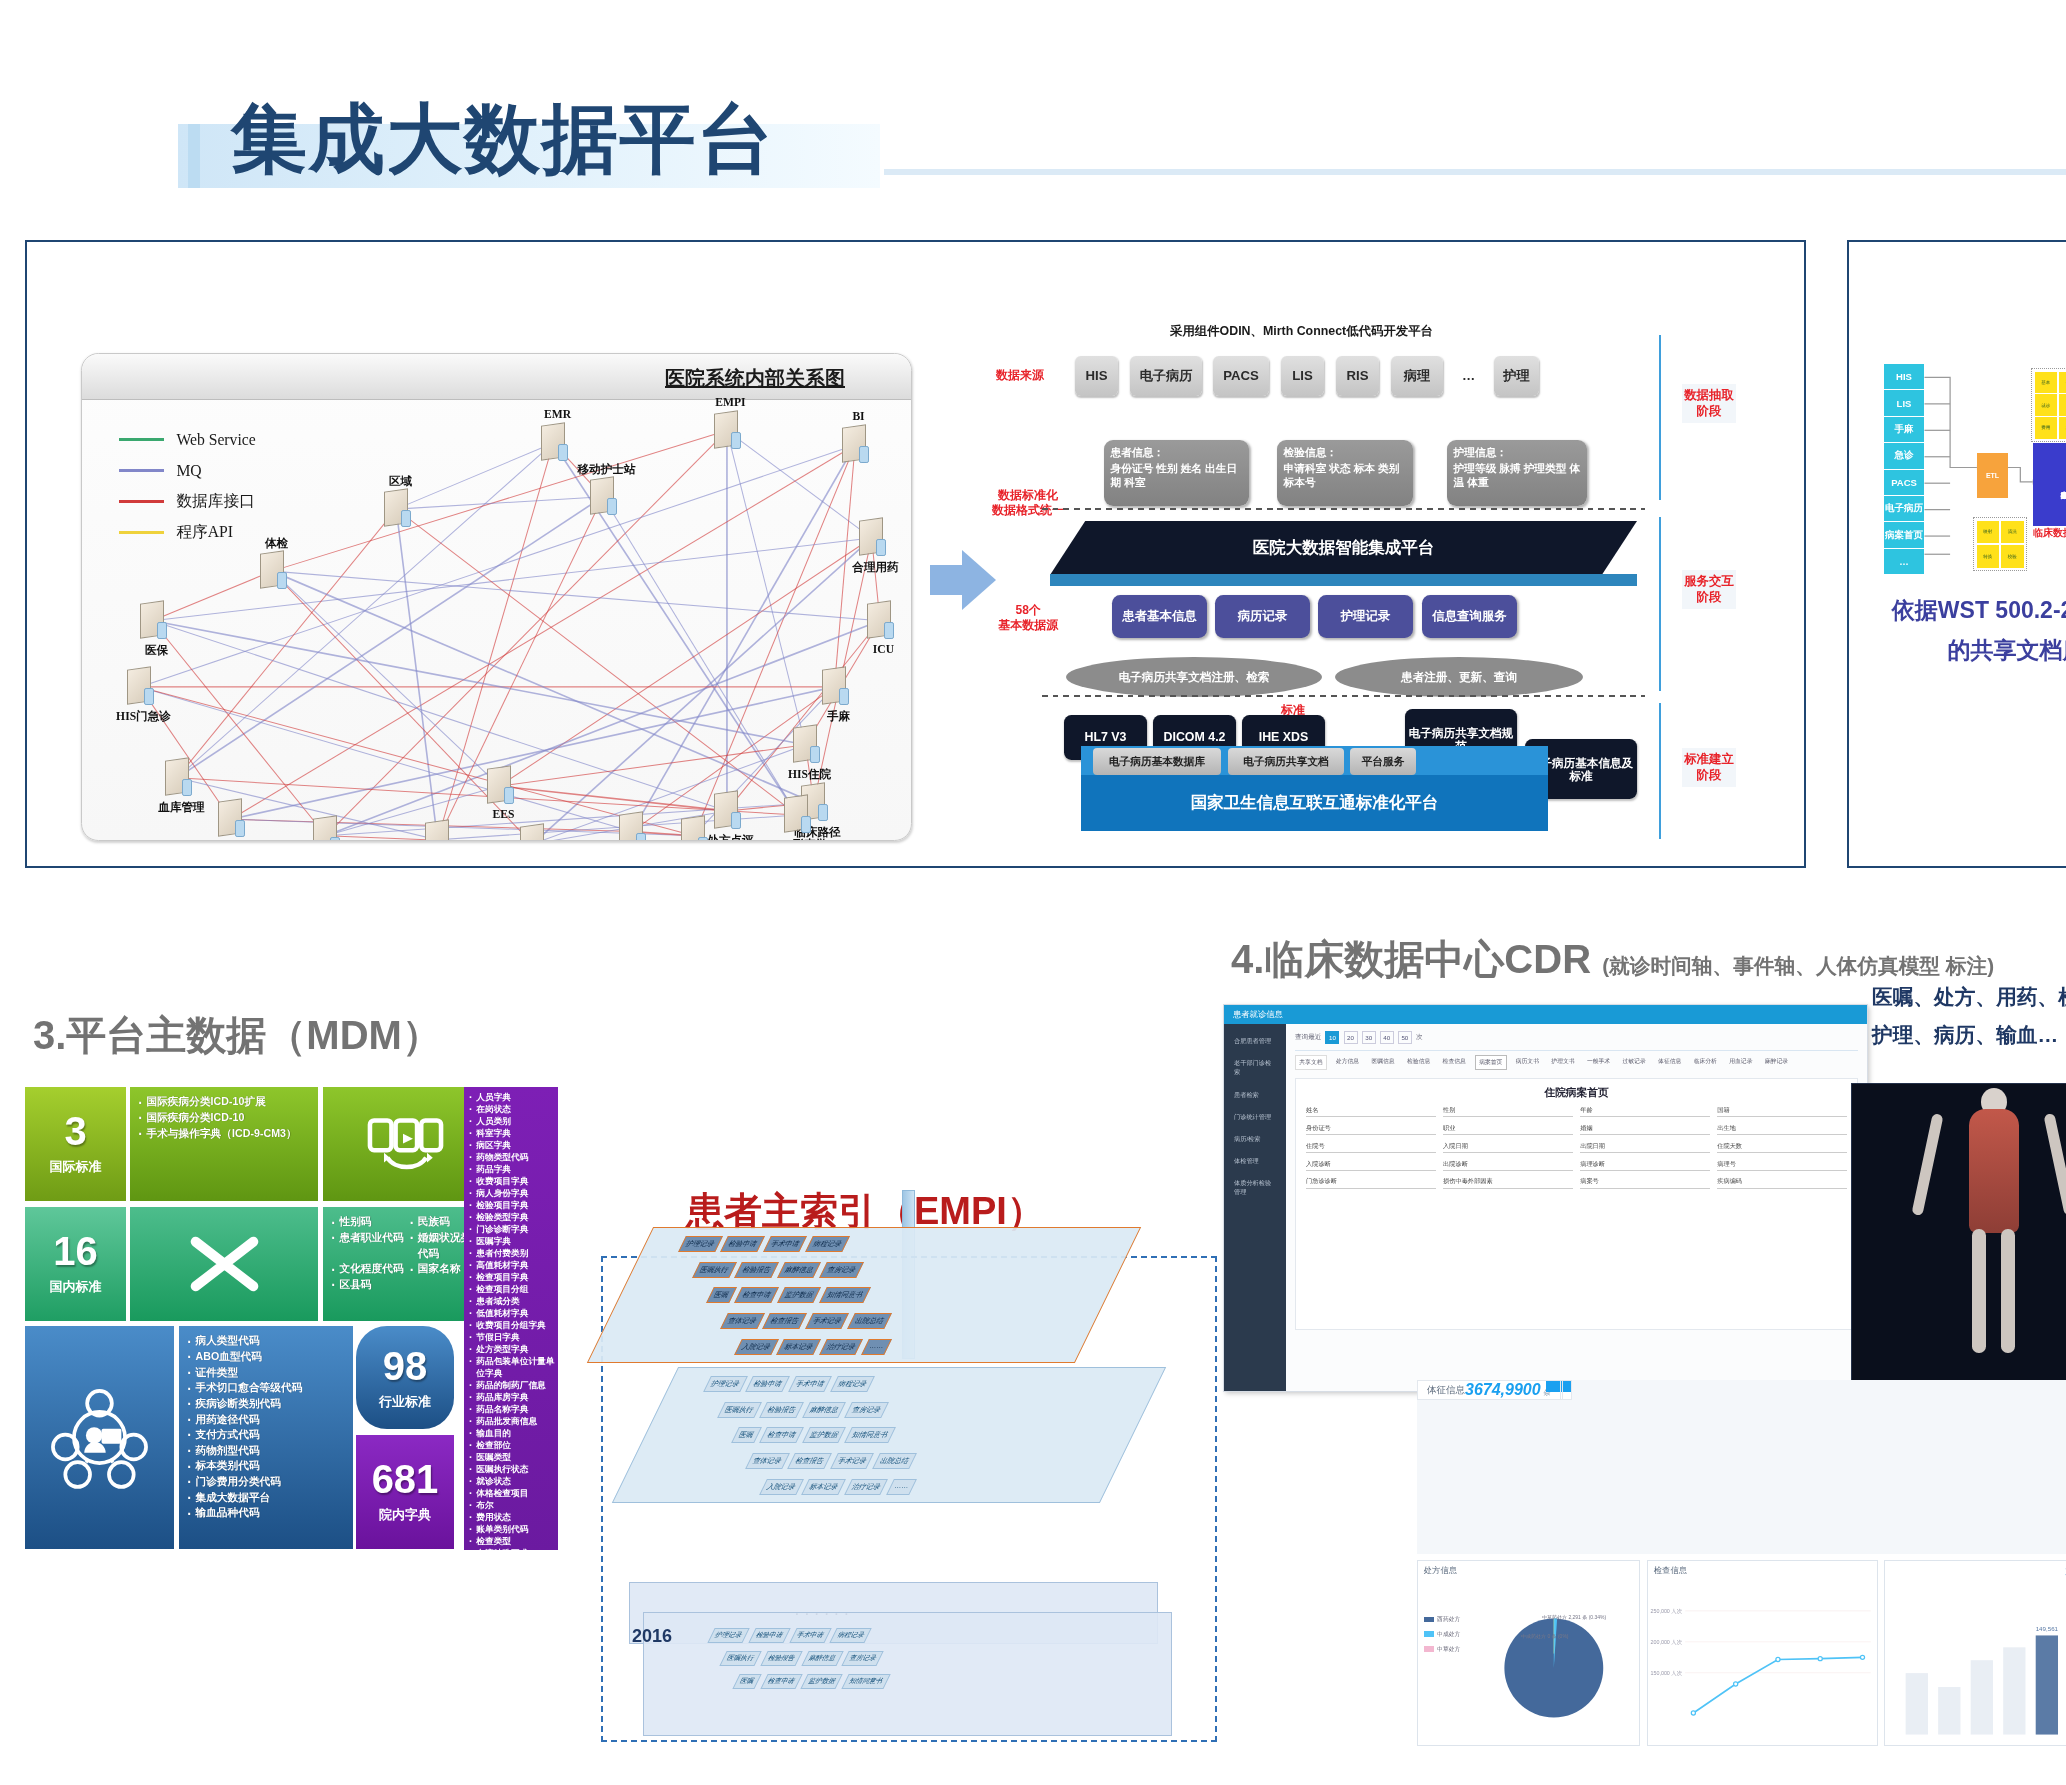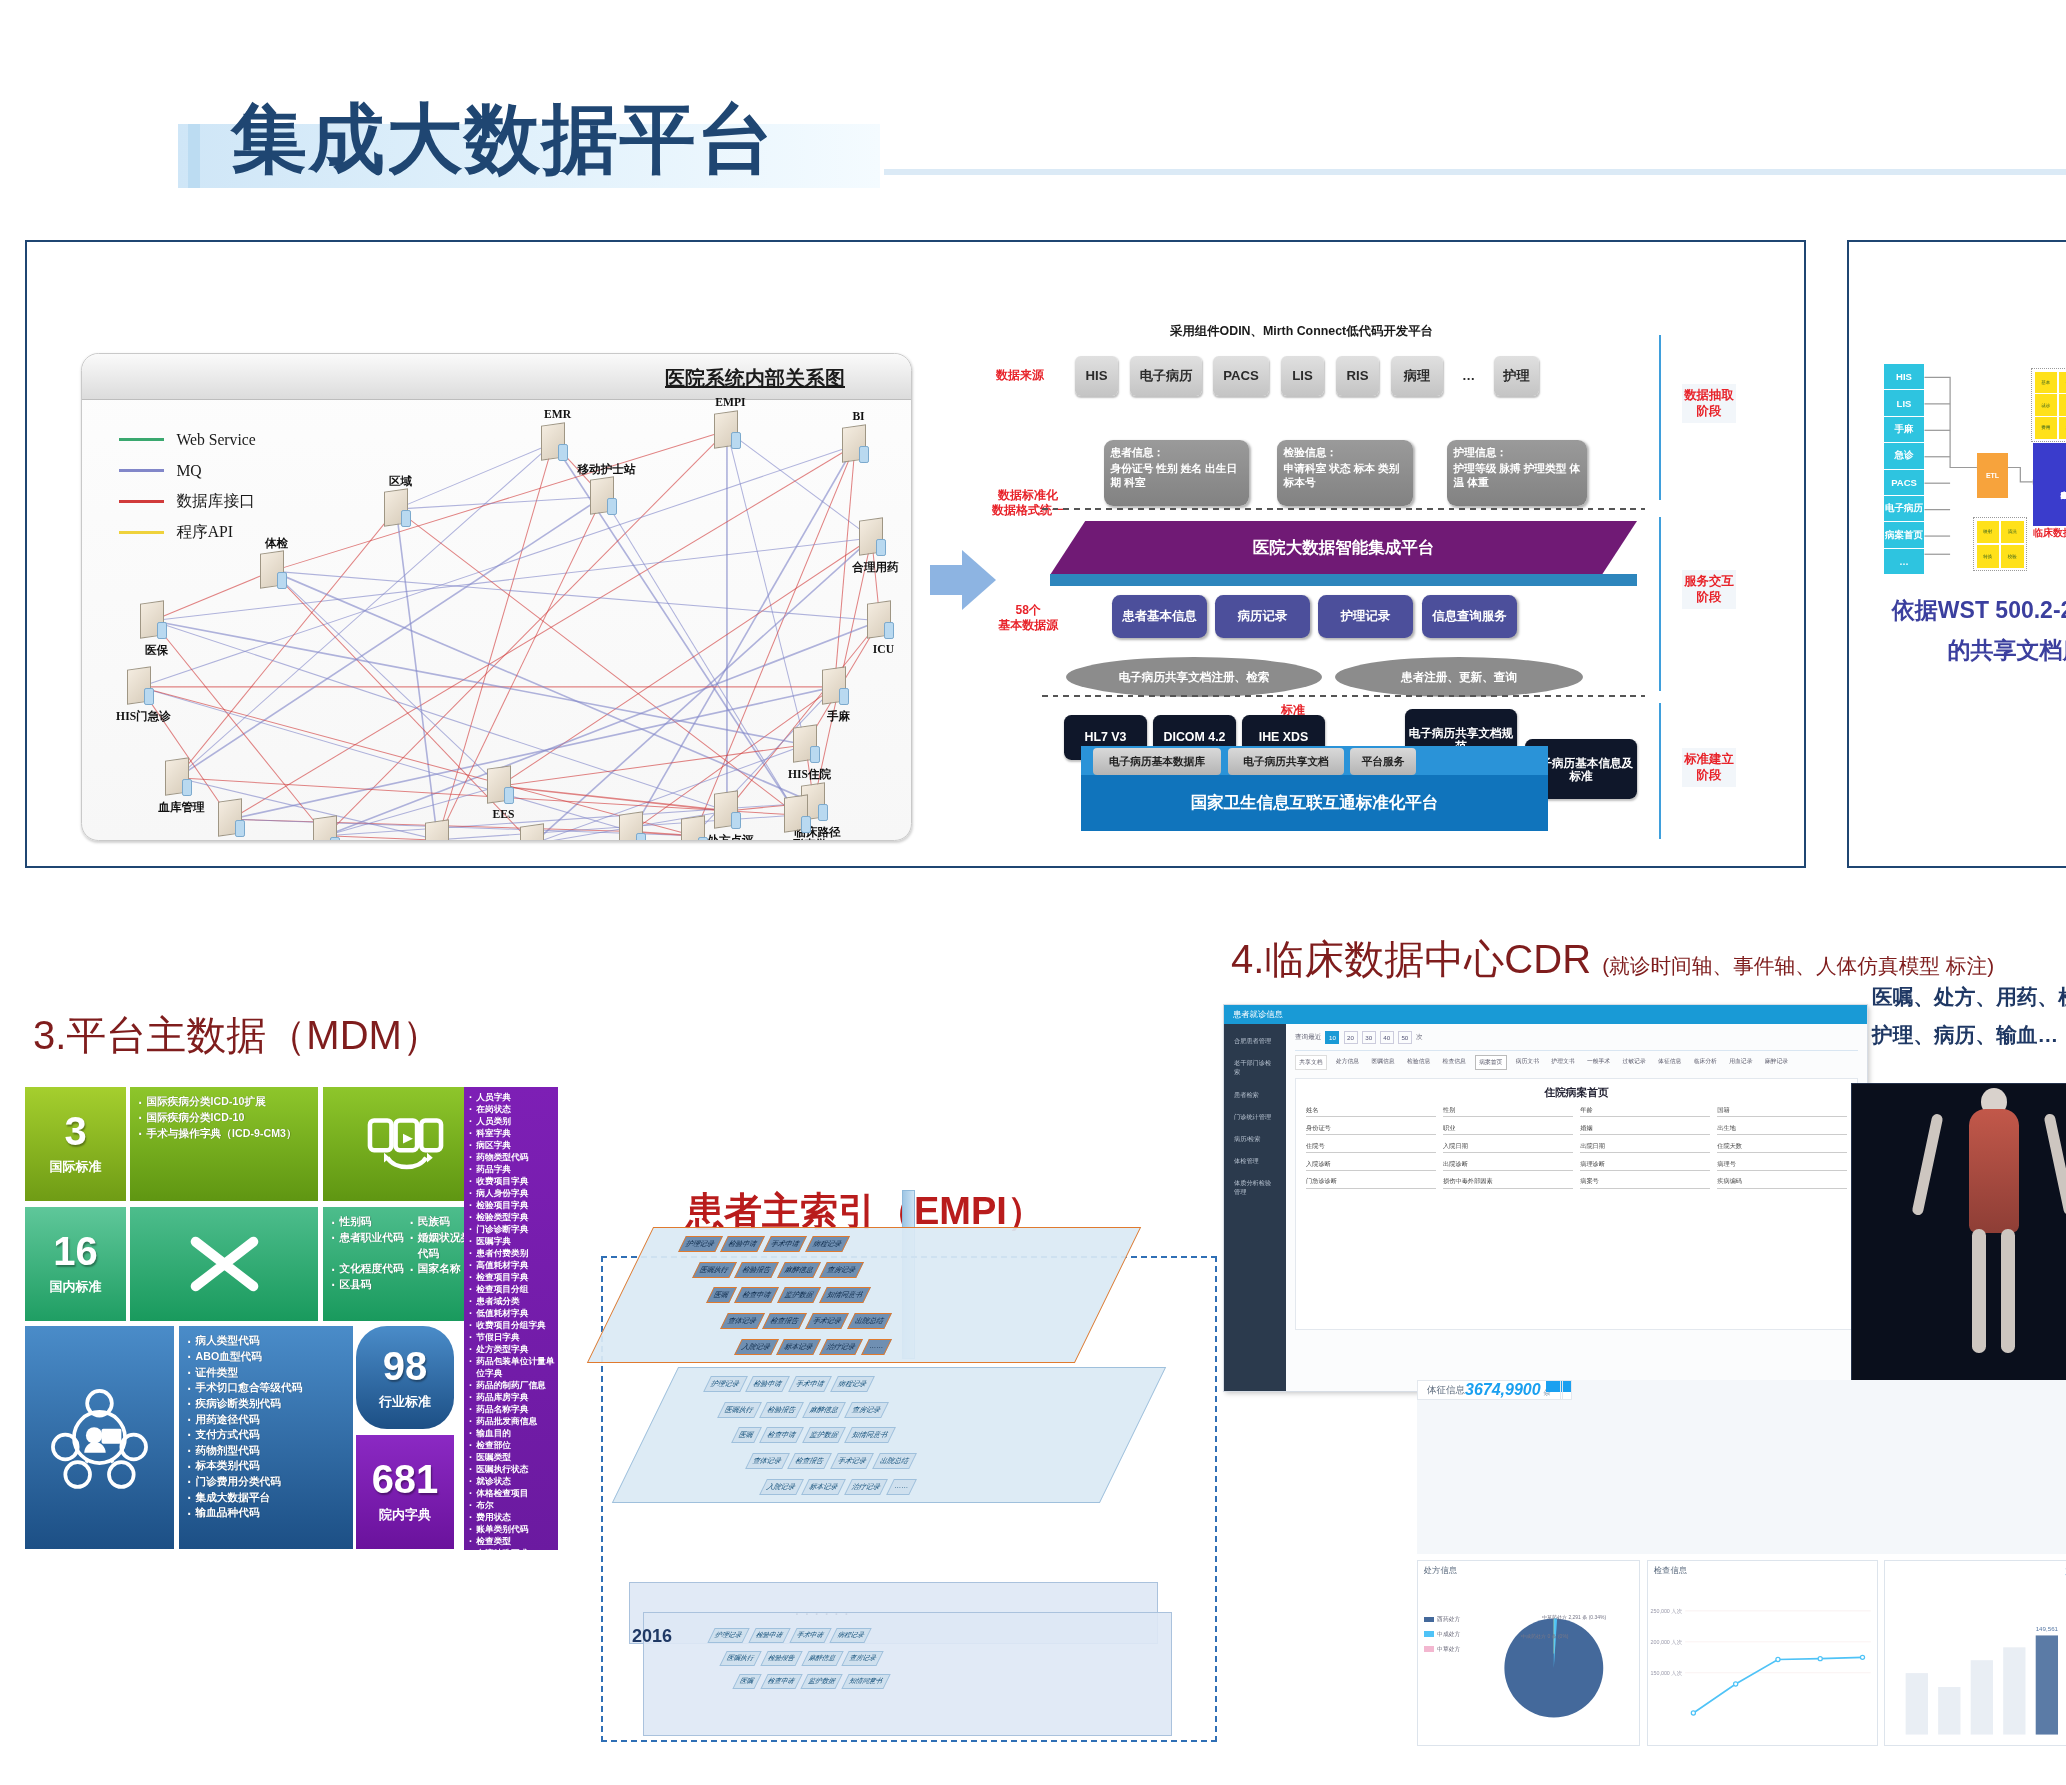--- a/index.html
+++ b/index.html
@@ -13,21 +13,21 @@
       background:linear-gradient(90deg,#cfe6f7 0%, #dff0fb 45%, #f4fbff 100%); }
   .hdr-band2 { position:absolute; left:188px; top:83px; width:11.6px; height:64px; background:#bcdcf2; }
   .hdr-title { position:absolute; left:231px; top:48px; font-size:76px; font-weight:bold;
       color:#1f4672; letter-spacing:1.7px; white-space:nowrap; }
   .hdr-rule { position:absolute; left:884px; top:128px; width:2198px; height:5.8px;
       background:#dbeaf6; }
 
   
   .panel { position:absolute; background:#fff; border:2.1px solid #1f4672; }
 
-  .sec-title { position:absolute; font-weight:normal; color:#7f1d1d; white-space:nowrap; }
+  .sec-title { position:absolute; font-weight:bold; color:#737373; white-space:nowrap; }
 
   
   #sec1 { left:25px; top:240px; width:1781px; height:628px; }
   #sec1-title { left:72px; top:264px; font-size:38px; }
   #sec1-title span.sub { font-size:27px; }
 
   .netbox { position:absolute; left:81px; top:353px; width:831px; height:488px;
      background:linear-gradient(180deg,#fdfdfd,#f7f7f7); border:1.2px solid #c9c9c9;
      border-radius:17.4px; box-shadow:0.8px 1.2px 2.5px rgba(0,0,0,.18); overflow:hidden; }
   .netbox-hdr { position:absolute; left:0; top:0; width:100%; height:46px;
@@ -60,21 +60,21 @@
   .dfd .redlab { position:absolute; color:#e8232a; font-weight:bold; font-size:12px;
       text-align:center; line-height:1.22; white-space:nowrap;}
   .src { position:absolute; height:40px; background:linear-gradient(180deg,#e0e0e0,#c4c4c4);
       border-radius:5.8px; box-shadow:0.8px 1.2px 1.7px rgba(0,0,0,.25);
       display:flex; align-items:center; justify-content:center;
       font-size:13.2px; color:#2b2b2b; font-weight:bold; }
   .grey { position:absolute; background:linear-gradient(180deg,#9a9a9a,#828282);
       border-radius:9px; box-shadow:1.2px 1.7px 2.5px rgba(0,0,0,.3); color:#fff;
       padding:5.8px 6.6px; font-size:10.7px; line-height:1.3; font-weight:bold;}
   .plat { position:absolute; left:58px; top:182px; width:587px; height:54px;
-      background:#701a75; color:#fff; font-size:16.5px; font-weight:bold;
+      background:#0f172a; color:#fff; font-size:16.5px; font-weight:bold;
       display:flex; align-items:center; justify-content:center;
       clip-path: polygon(6% 0,100% 0,94% 100%,0 100%); }
   .platside { position:absolute; left:58px; top:235px; width:587px; height:12.4px; background:#2d86bd;}
   .purple { position:absolute; height:43px; background:#4c4f9b; border-radius:8.3px;
       box-shadow:1.2px 1.7px 2.5px rgba(0,0,0,.3); color:#fff; font-size:12.4px; font-weight:bold;
       display:flex; align-items:center; justify-content:center; }
   .ell { position:absolute; height:40px; background:#8c8c8c; border-radius:50%;
       color:#fff; font-size:11.6px; font-weight:bold;
       display:flex; align-items:center; justify-content:center; }
   .lblue { position:absolute; height:45px; background:#0f172a; border-radius:7.4px;

